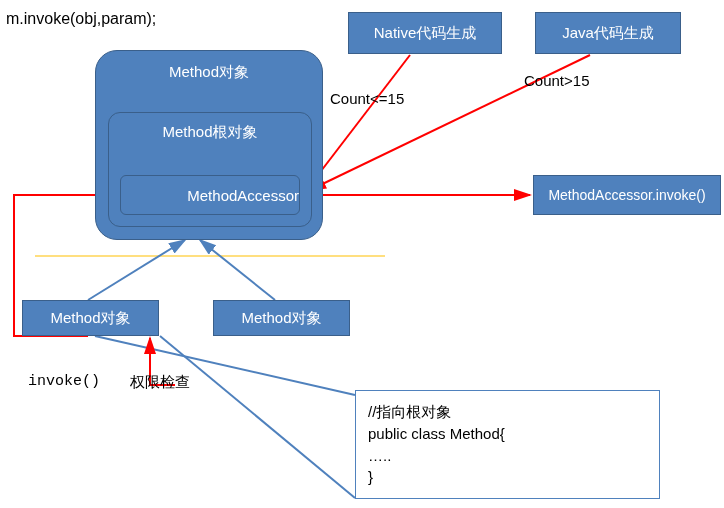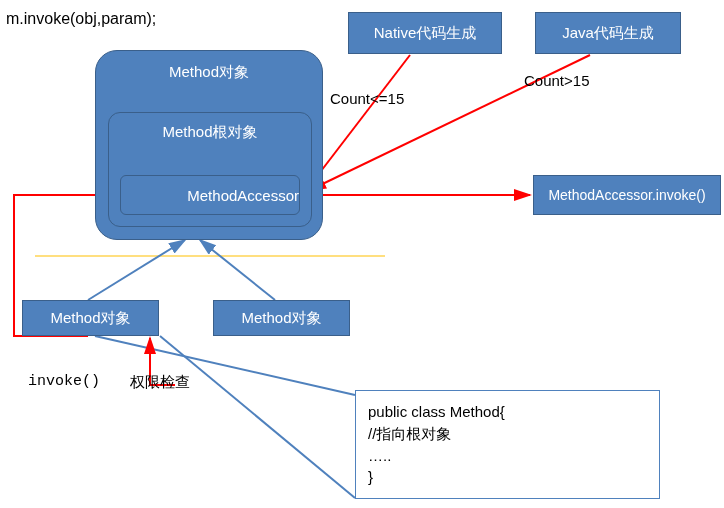--- a/index.html
+++ b/index.html
@@ -82,17 +82,17 @@
 </div>
 <div class="box" style="left:213px; top:300px; width:137px; height:36px;">
   <span>Method对象</span>
 </div>
 
 <div class="label" style="left:28px; top:373px;font-family:Liberation Mono, monospace;">invoke()</div>
 
 <div class="label" style="left:130px; top:373px;">权限检查</div>
 
 <div class="codebox" style="left:355px; top:390px; width:305px;">
+  <div> //指向根对象</div>
   <div>public class Method{</div>
-  <div> //指向根对象</div>
   <div> …..</div>
   <div>}</div>
 </div>
 
 </body></html>

